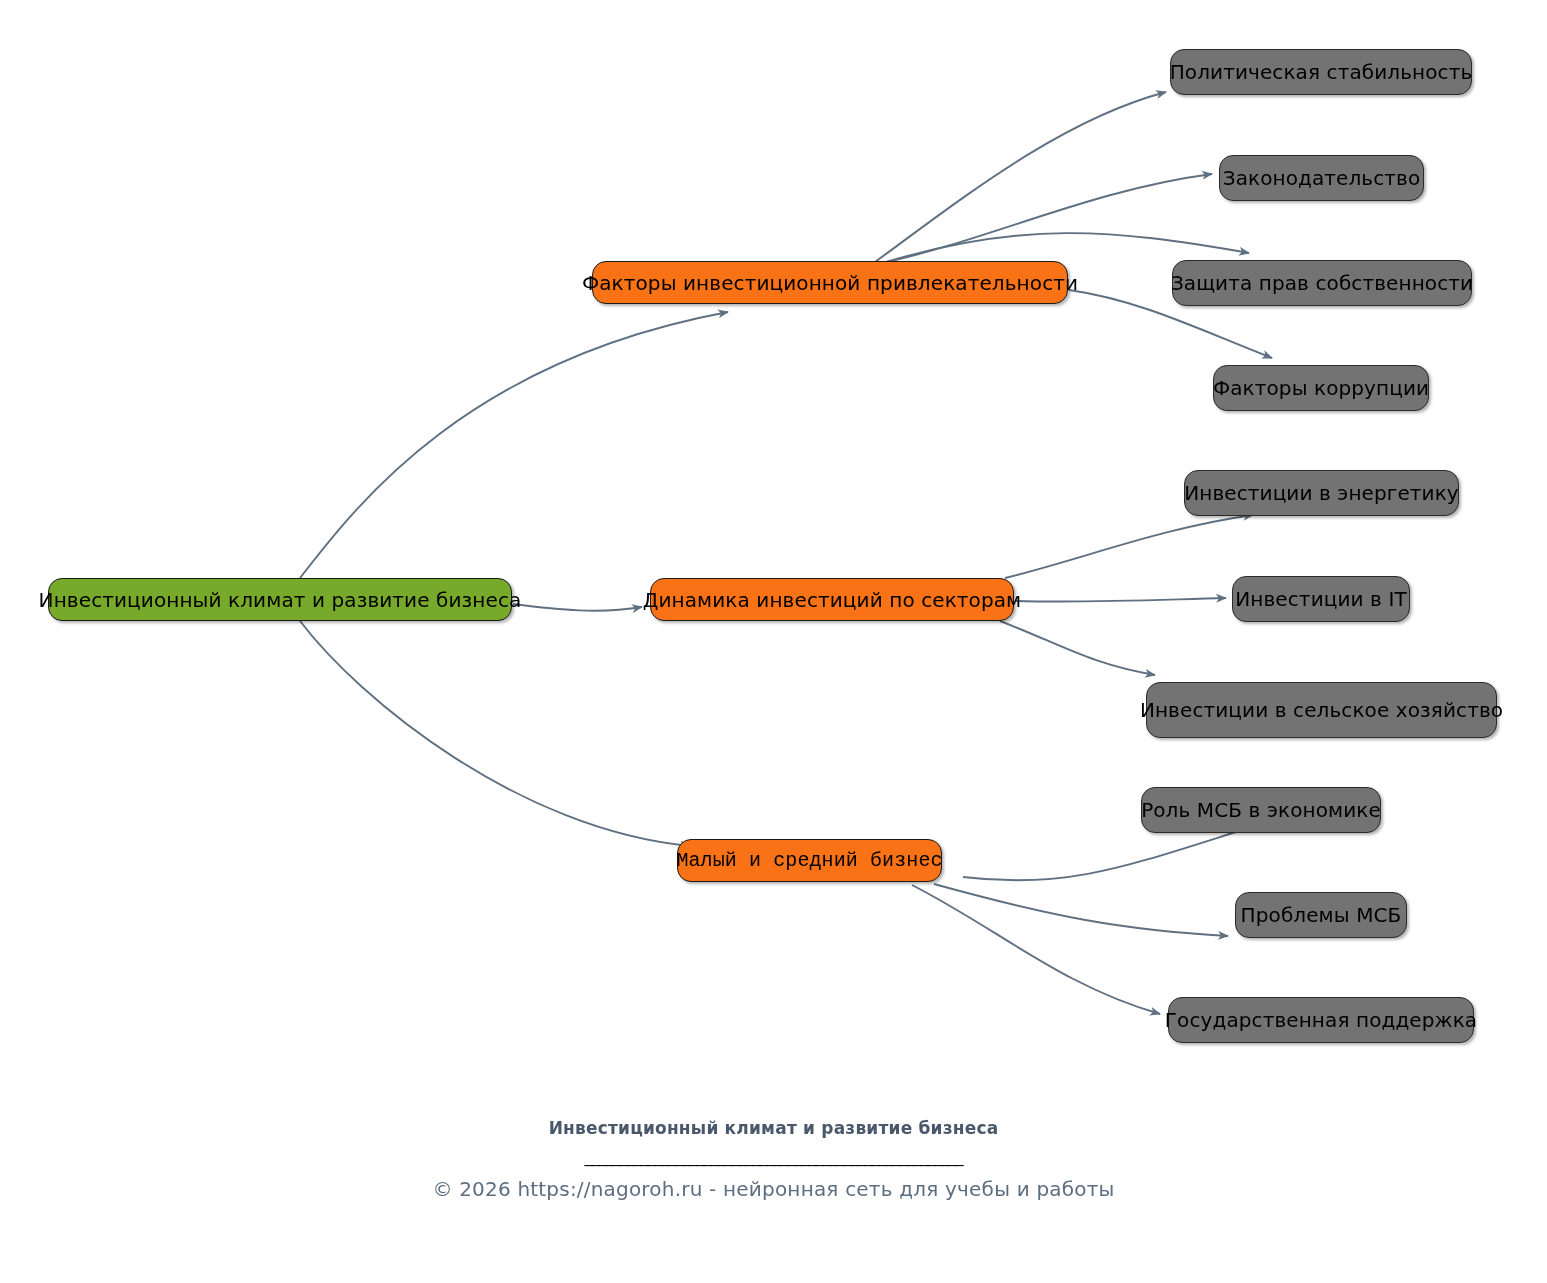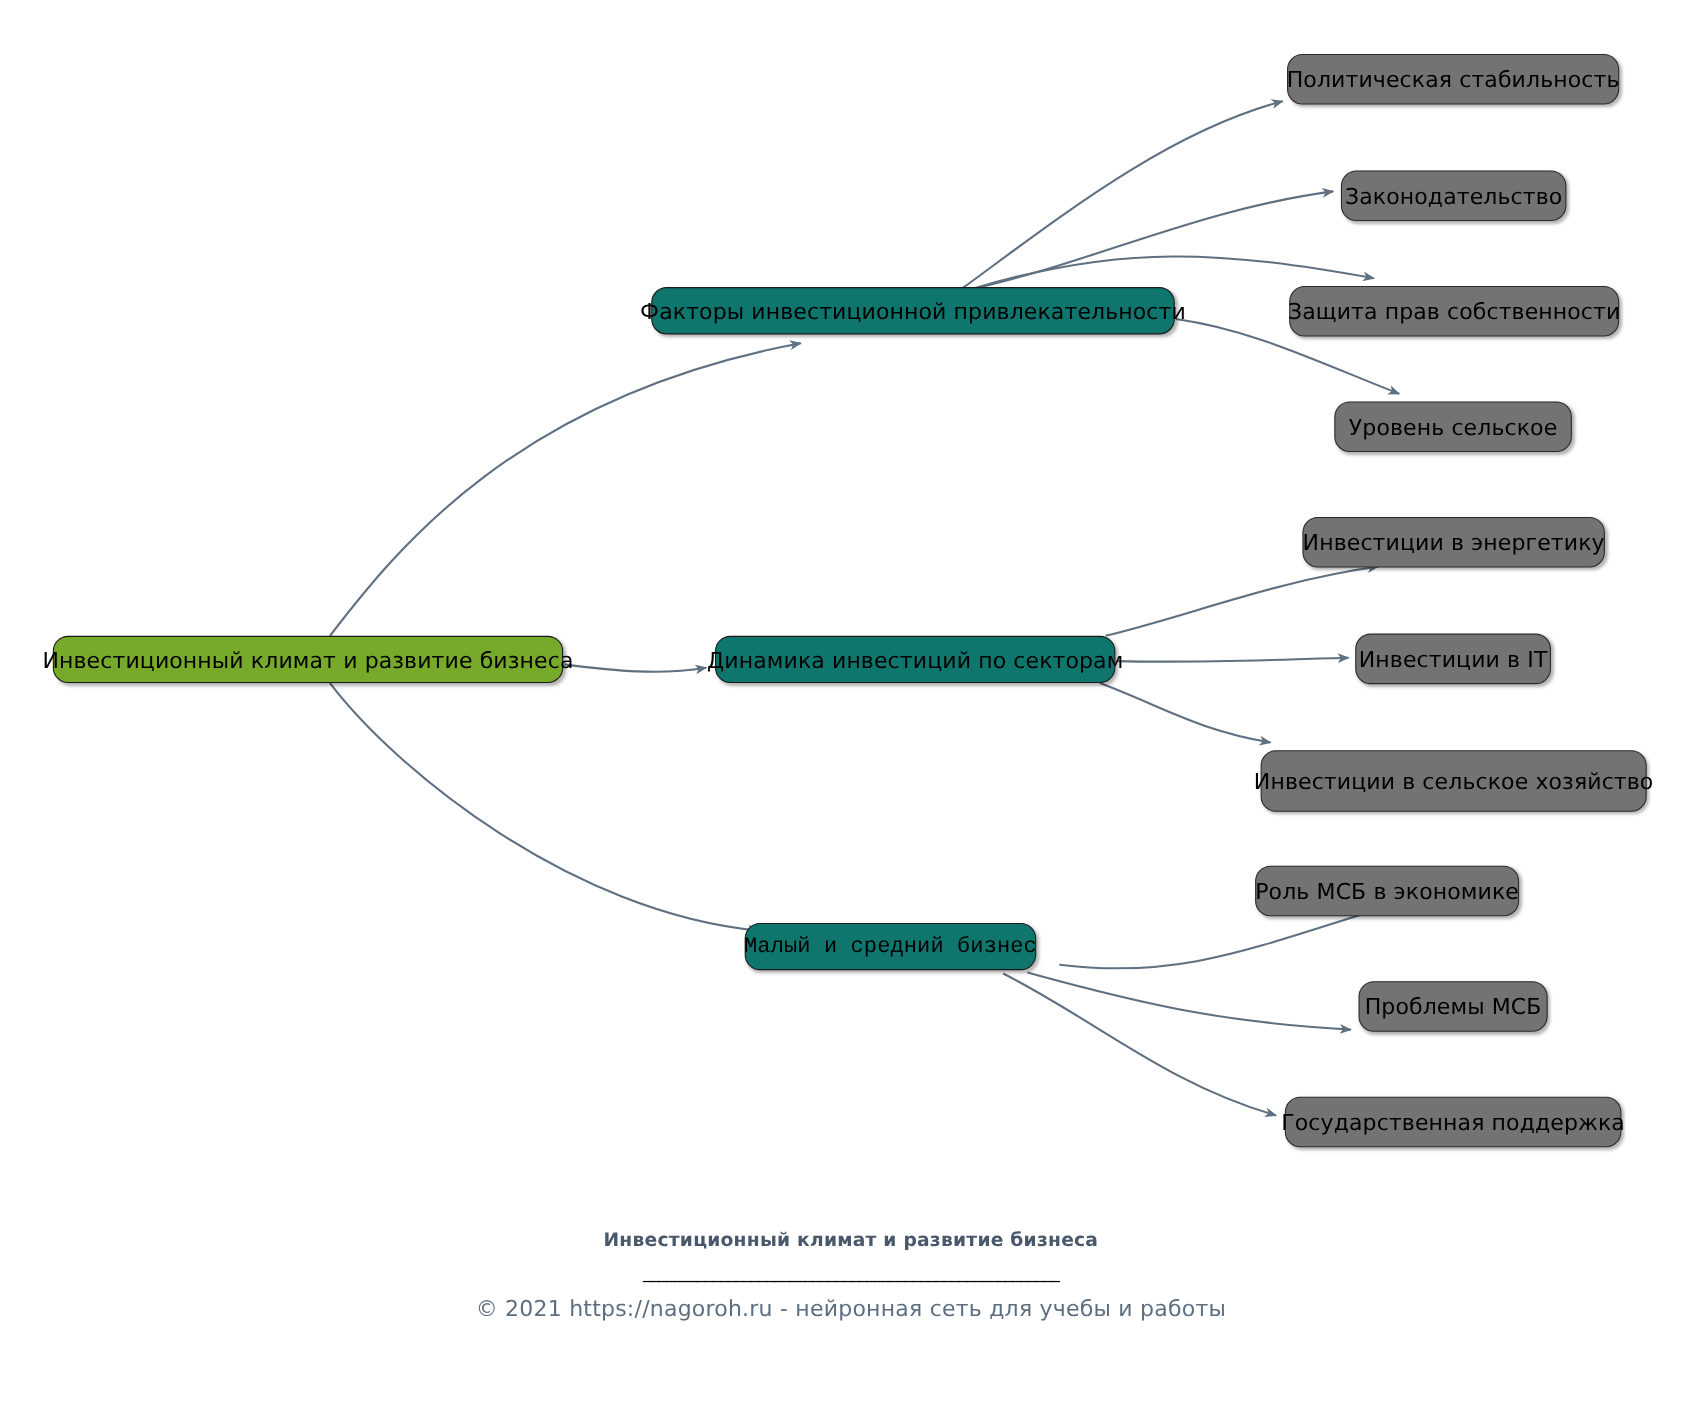--- a/index.html
+++ b/index.html
@@ -40,21 +40,21 @@
     color: #000000;
     font-size: 20px;
     line-height: 1;
     letter-spacing: 0.1px;
     padding: 0 14px;
   }
   .node.root {
     background: #77a92b;
   }
   .node.branch {
-    background: #0f766e;
+    background: #f97316;
   }
   .node.leaf {
     background: #737373;
     border-color: #2b2b2b;
     border-width: 1.5px;
   }
   .node-label {
     display: block;
   }
   
@@ -130,21 +130,21 @@
   <div class="node leaf" style="left:1170px; top:49px; width:302px; height:46px;">
     <span class="node-label">Политическая стабильность</span>
   </div>
   <div class="node leaf" style="left:1219px; top:155px; width:205px; height:46px;">
     <span class="node-label">Законодательство</span>
   </div>
   <div class="node leaf" style="left:1172px; top:260px; width:300px; height:46px;">
     <span class="node-label">Защита прав собственности</span>
   </div>
   <div class="node leaf" style="left:1213px; top:365px; width:216px; height:46px;">
-    <span class="node-label">Уровень сельское</span>
+    <span class="node-label">Факторы коррупции</span>
   </div>
 
   <div class="node branch" style="left:650px; top:578px; width:364px; height:43px;">
     <span class="node-label">Динамика инвестиций по секторам</span>
   </div>
   <div class="node leaf" style="left:1184px; top:470px; width:275px; height:46px;">
     <span class="node-label">Инвестиции в энергетику</span>
   </div>
   <div class="node leaf" style="left:1232px; top:576px; width:178px; height:46px;">
     <span class="node-label">Инвестиции в IT</span>
@@ -164,14 +164,14 @@
   </div>
   <div class="node leaf" style="left:1168px; top:997px; width:306px; height:46px;">
     <span class="node-label">Государственная поддержка</span>
   </div>
 
 </div>
 
 <div id="footer">
   <p id="footer-title">Инвестиционный климат и развитие бизнеса</p>
   <p id="footer-divider">______________________________________________________</p>
-  <p id="footer-credit">© 2021 https://nagoroh.ru - нейронная сеть для учебы и работы</p>
+  <p id="footer-credit">© 2026 https://nagoroh.ru - нейронная сеть для учебы и работы</p>
 </div>
 
 </body></html>

